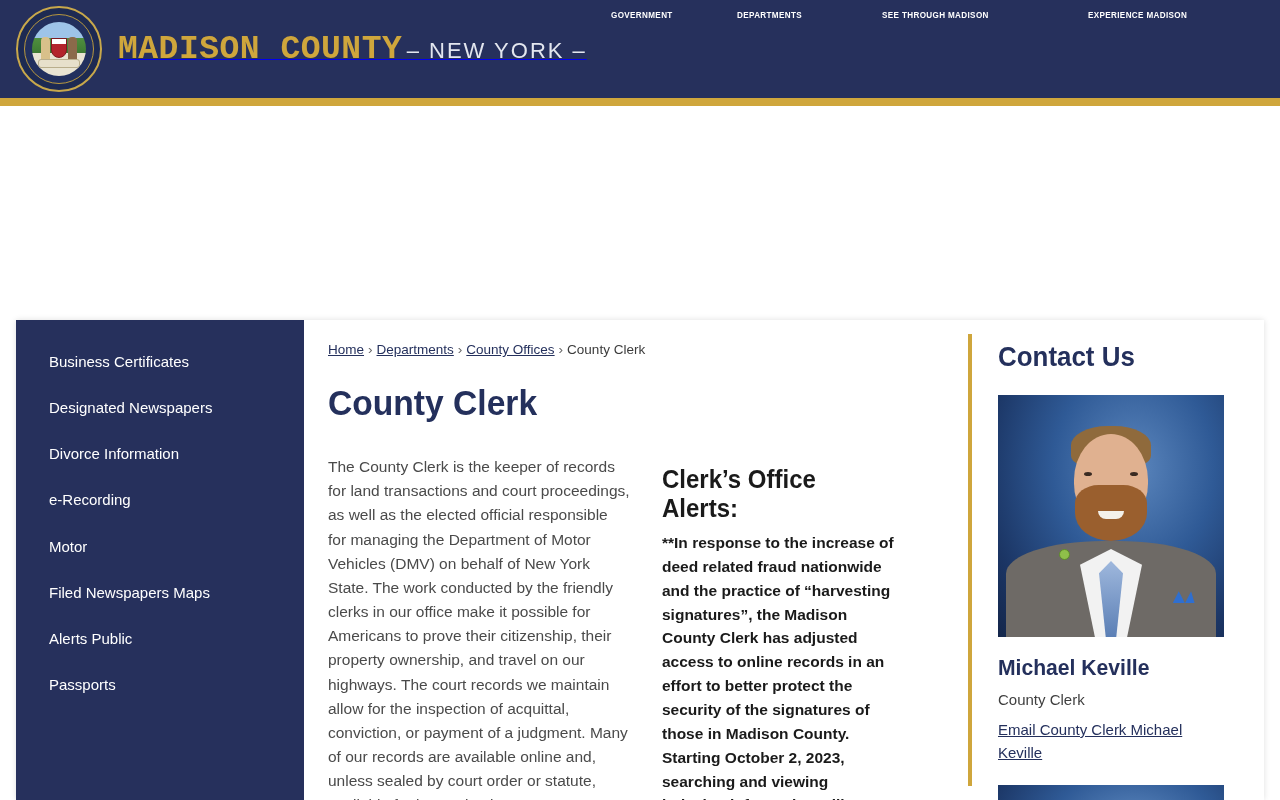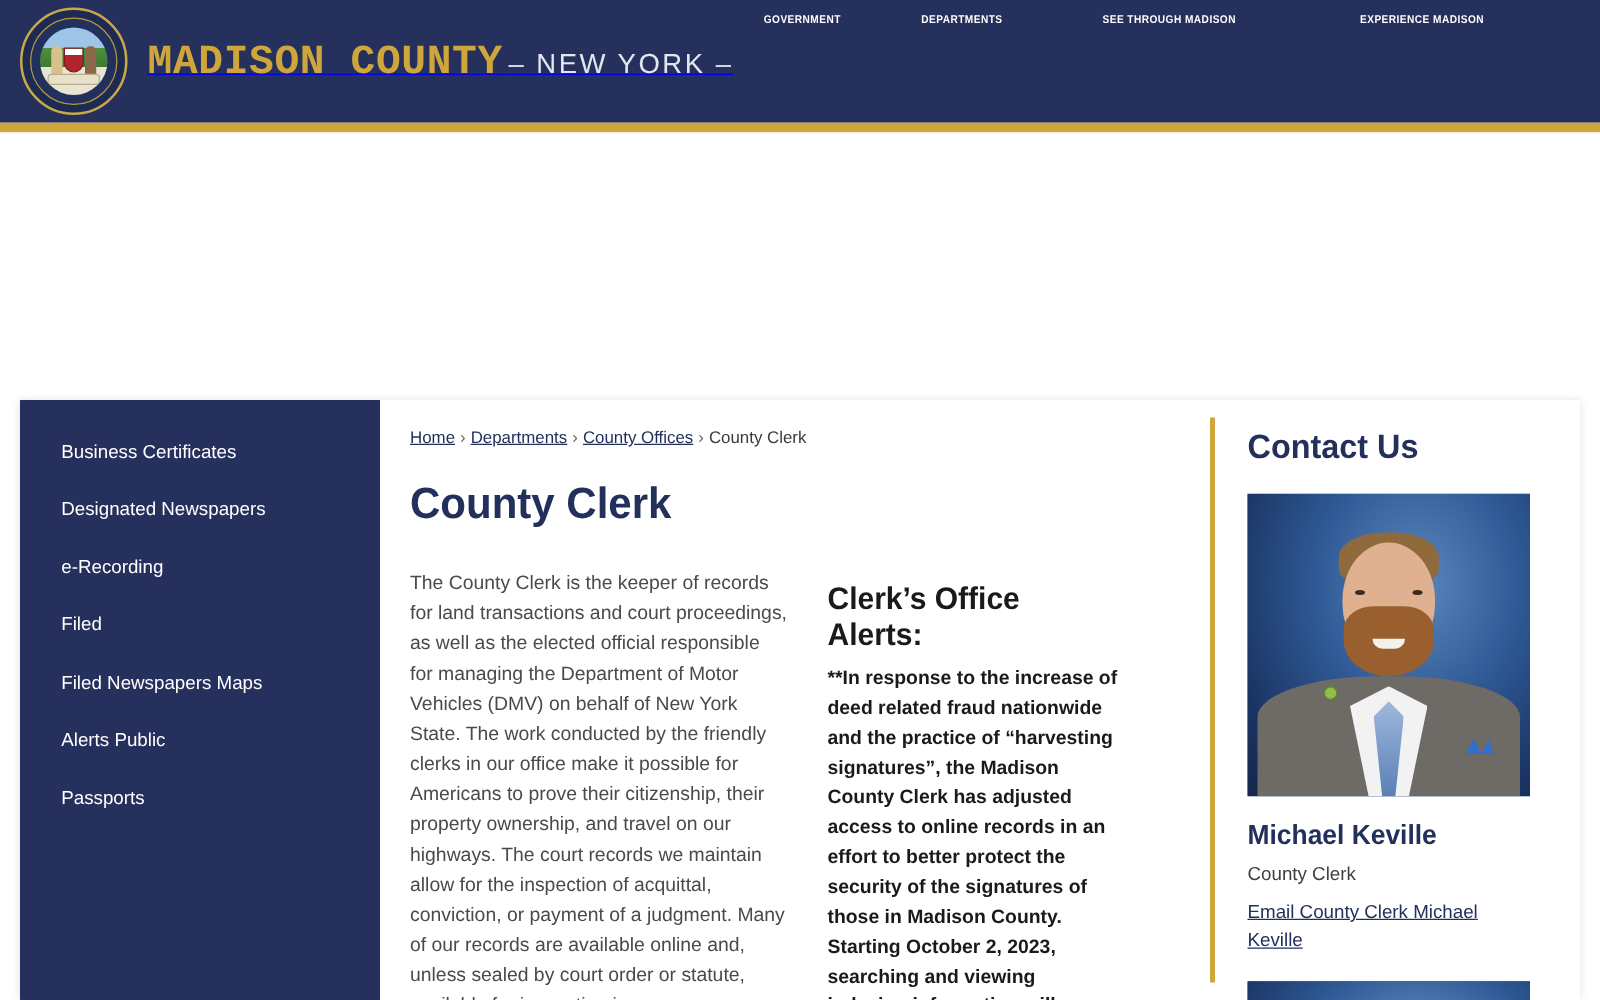--- a/index.html
+++ b/index.html
@@ -432,22 +432,23 @@
 
 <div class="gold-rule"></div>
 
 <div class="page-body">
 
   <div class="content-shell">
 
     <aside class="side-nav">
       <a class="side-nav-item" href="#">Business Certificates</a>
       <a class="side-nav-item" href="#">Designated Newspapers</a>
+      <a class="side-nav-item" href="#">Divorce Information</a>
       <a class="side-nav-item" href="#">e-Recording</a>
-      <a class="side-nav-item" href="#">Filed</a>
+      <a class="side-nav-item" href="#">Motor</a>
       <a class="side-nav-item" href="#">Filed Newspapers Maps</a>
       <a class="side-nav-item" href="#">Alerts Public</a>
       <a class="side-nav-item" href="#">Passports</a>
     </aside>
 
     <main class="main-col">
 
       <div class="breadcrumb">
         <a href="#">Home</a><span class="sep">›</span><a href="#">Departments</a><span class="sep">›</span><a href="#">County Offices</a><span class="sep">›</span><span class="current">County Clerk</span>
       </div>

